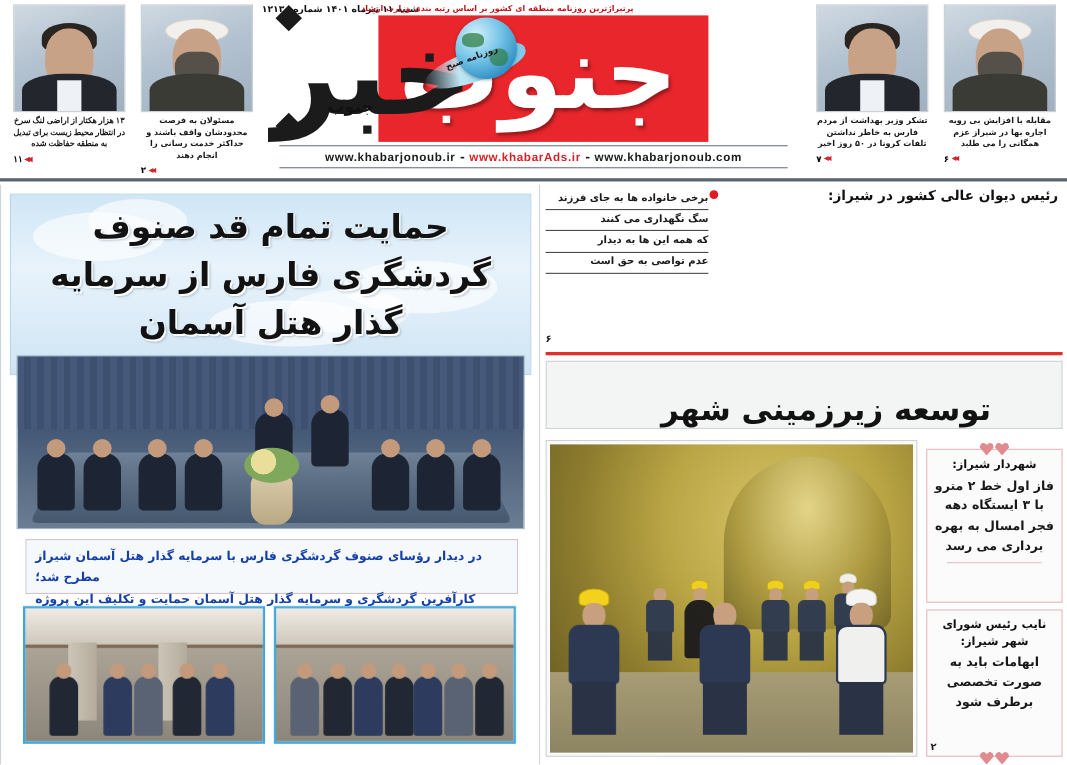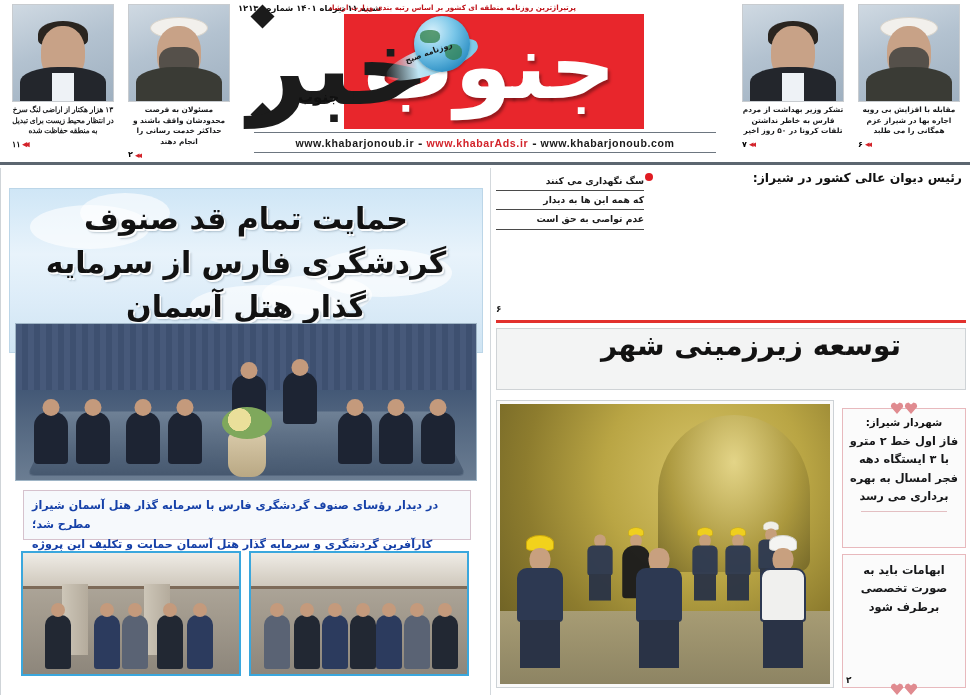--- a/index.html
+++ b/index.html
@@ -210,21 +210,21 @@
     width: 490px; height: 527px;
     border-left: 1px solid #cfd4d8;
   }
   .col-right {
     position: absolute; left: 492px; top: 0;
     width: 478px; height: 527px;
   }
 
   
   .sky-head {
-    position: absolute; left: 8px; top: 20px;
+    position: absolute; left: 8px; top: 8px;
     width: 474px; height: 165px;
     background: linear-gradient(180deg,#cfe6f6 0%,#e8f3fb 40%,#dcecf8 70%,#cfe4f3 100%);
     border: 1px solid #bcd6e8;
     overflow: hidden;
   }
   .cloud {
     position: absolute; border-radius: 50%; background: #ffffff; opacity: .62;
   }
   .cl1 { left: 20px; top: 16px; width: 120px; height: 44px; }
   .cl2 { left: 70px; top: 4px; width: 90px; height: 40px; }
@@ -375,21 +375,21 @@
   .pgnum-right {
     position: absolute; left: 4px; top: 136px;
     font-size: 9px; font-weight: bold; color: #1a1a1a;
   }
 
   .sub-head-box {
     position: absolute; left: 4px; top: 160px;
     width: 470px; height: 62px;
     background: #f3f4f4;
     border: 1px solid #cfd3d6;
-    display: flex; align-items: flex-start; justify-content: center; padding-left: 40px;
+    display: flex; align-items: flex-end; justify-content: center; padding-left: 40px;
   }
   .sub-head-box h2 {
     font-size: 28px; font-weight: bold; color: #121212;
     letter-spacing: -.5px;
   }
 
   
   .tunnel-frame {
     position: absolute; left: 4px; top: 232px;
     width: 338px; height: 288px;
@@ -648,20 +648,21 @@
     </div>
 
     <div class="divider-v" style="top:0;left:490px;height:527px"></div>
 
     <div class="col-right">
 
       <div class="kicker">رئیس دیوان عالی کشور در شیراز:</div>
 
       <div class="quote-box">
         <div class="q-dot"></div>
+        <div class="q-line">برخی خانواده ها به جای فرزند</div>
         <div class="q-line">سگ نگهداری می کنند</div>
         <div class="q-line">که همه این ها به دیدار</div>
         <div class="q-line">عدم تواصی به حق است</div>
       </div>
 
       <div class="pgnum-right">۶</div>
       <div class="red-rule"></div>
 
       <div class="sub-head-box">
         <h2>توسعه زیرزمینی شهر</h2>
@@ -725,20 +726,21 @@
         <div class="hearts top">
           <div class="heart"></div>
           <div class="heart"></div>
         </div>
         <div class="b-title">شهردار شیراز:</div>
         <div class="b-text">فاز اول خط ۲ مترو با ۳ ایستگاه دهه فجر امسال به بهره برداری می رسد</div>
         <div class="brief-rule"></div>
       </div>
 
       <div class="brief b2">
+        <div class="b-title">نایب رئیس شورای شهر شیراز:</div>
         <div class="b-text spaced">ابهامات باید به صورت تخصصی برطرف شود</div>
         <div class="brief-pg">۲</div>
         <div class="hearts bot">
           <div class="heart"></div>
           <div class="heart"></div>
         </div>
       </div>
 
     </div>
   </div>

